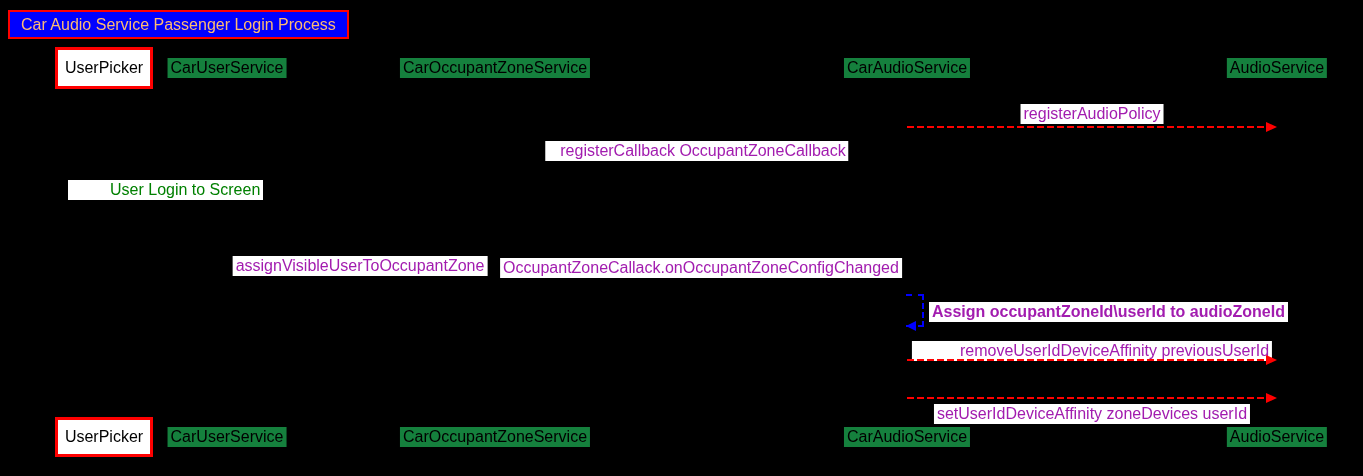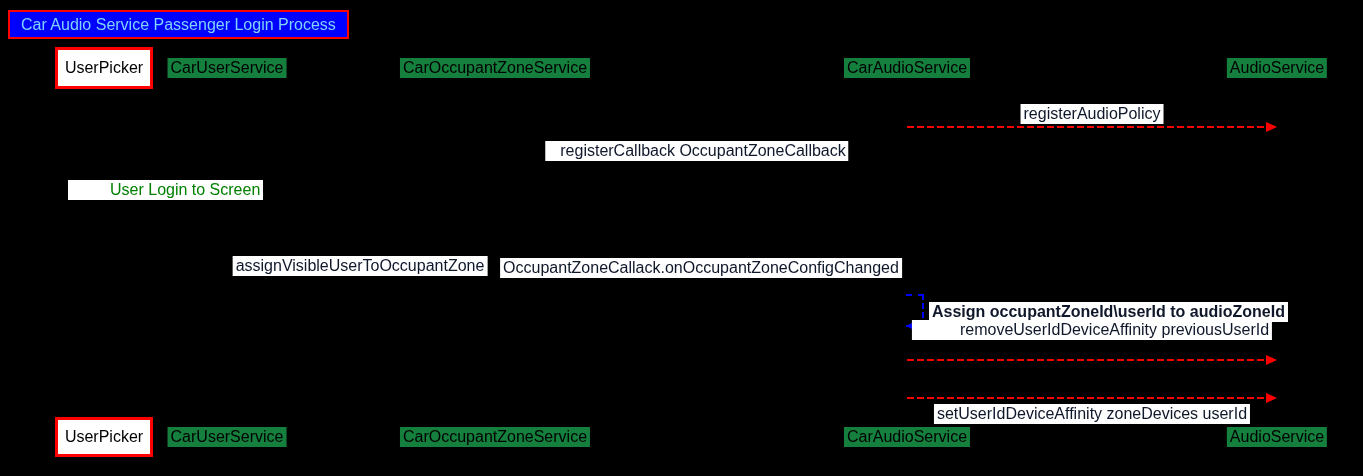--- a/index.html
+++ b/index.html
@@ -17,21 +17,21 @@
   }
   .title-box {
     position: absolute;
     left: 8px;
     top: 10px;
     height: 25px;
     line-height: 25px;
     padding: 0 11px;
     background: #0000ff;
     border: 2px solid #ff0000;
-    color: #7dd3fc;
+    color: #fdba74;
     font-size: 16px;
     white-space: nowrap;
   }
   .actor-box {
     position: absolute;
     width: 92px;
     background: #ffffff;
     border: 3px solid #ff0000;
     color: #000000;
     font-size: 16px;
@@ -48,21 +48,21 @@
     color: #000000;
     font-size: 16px;
     line-height: 18px;
     padding: 1px 3px;
     white-space: nowrap;
   }
   .msg-label {
     position: absolute;
     transform: translateX(-50%);
     background: #ffffff;
-    color: #0f172a;
+    color: #a21caf;
     font-size: 16px;
     line-height: 18px;
     padding: 1px 3px;
     white-space: nowrap;
   }
   .msg-label.left-anchored { transform: none; }
   .msg-label.green { color: #008000; }
   .arrow-line-red {
     position: absolute;
     height: 2px;
@@ -119,21 +119,21 @@
   <div class="msg-label green left-anchored" style="left:68px; top:180px;padding-left:42px;">User Login to Screen</div>
 
   <div class="msg-label" style="left:360px; top:219px;margin-top:37px;">assignVisibleUserToOccupantZone</div>
 
   <div class="msg-label" style="left:701px; top:258px;">OccupantZoneCallack.onOccupantZoneConfigChanged</div>
 
   <div class="self-arrow-path"></div>
   <div class="self-arrow-head"></div>
   <div class="msg-label left-anchored" style="left:929px; top:302px;font-weight:bold;">Assign occupantZoneId\userId to audioZoneId</div>
 
-  <div class="msg-label" style="left:1092px; top:320px;padding-left:48px;">removeUserIdDeviceAffinity previousUserId</div>
+  <div class="msg-label" style="left:1092px; top:341px;padding-left:48px;">removeUserIdDeviceAffinity previousUserId</div>
   <div class="arrow-line-red" style="left:907px; top:359px; width:360px;"></div>
   <div class="arrow-head-right" style="left:1266px; top:355px;"></div>
 
   <div class="msg-label" style="left:1092px; top:380px;margin-top:24px;">setUserIdDeviceAffinity zoneDevices userId</div>
   <div class="arrow-line-red" style="left:907px; top:397px; width:360px;"></div>
   <div class="arrow-head-right" style="left:1266px; top:393px;"></div>
 
   <div class="actor-box bottom">UserPicker</div>
   <div class="participant-label" style="left:227px; top:427px;">CarUserService</div>
   <div class="participant-label" style="left:495px; top:427px;">CarOccupantZoneService</div>

